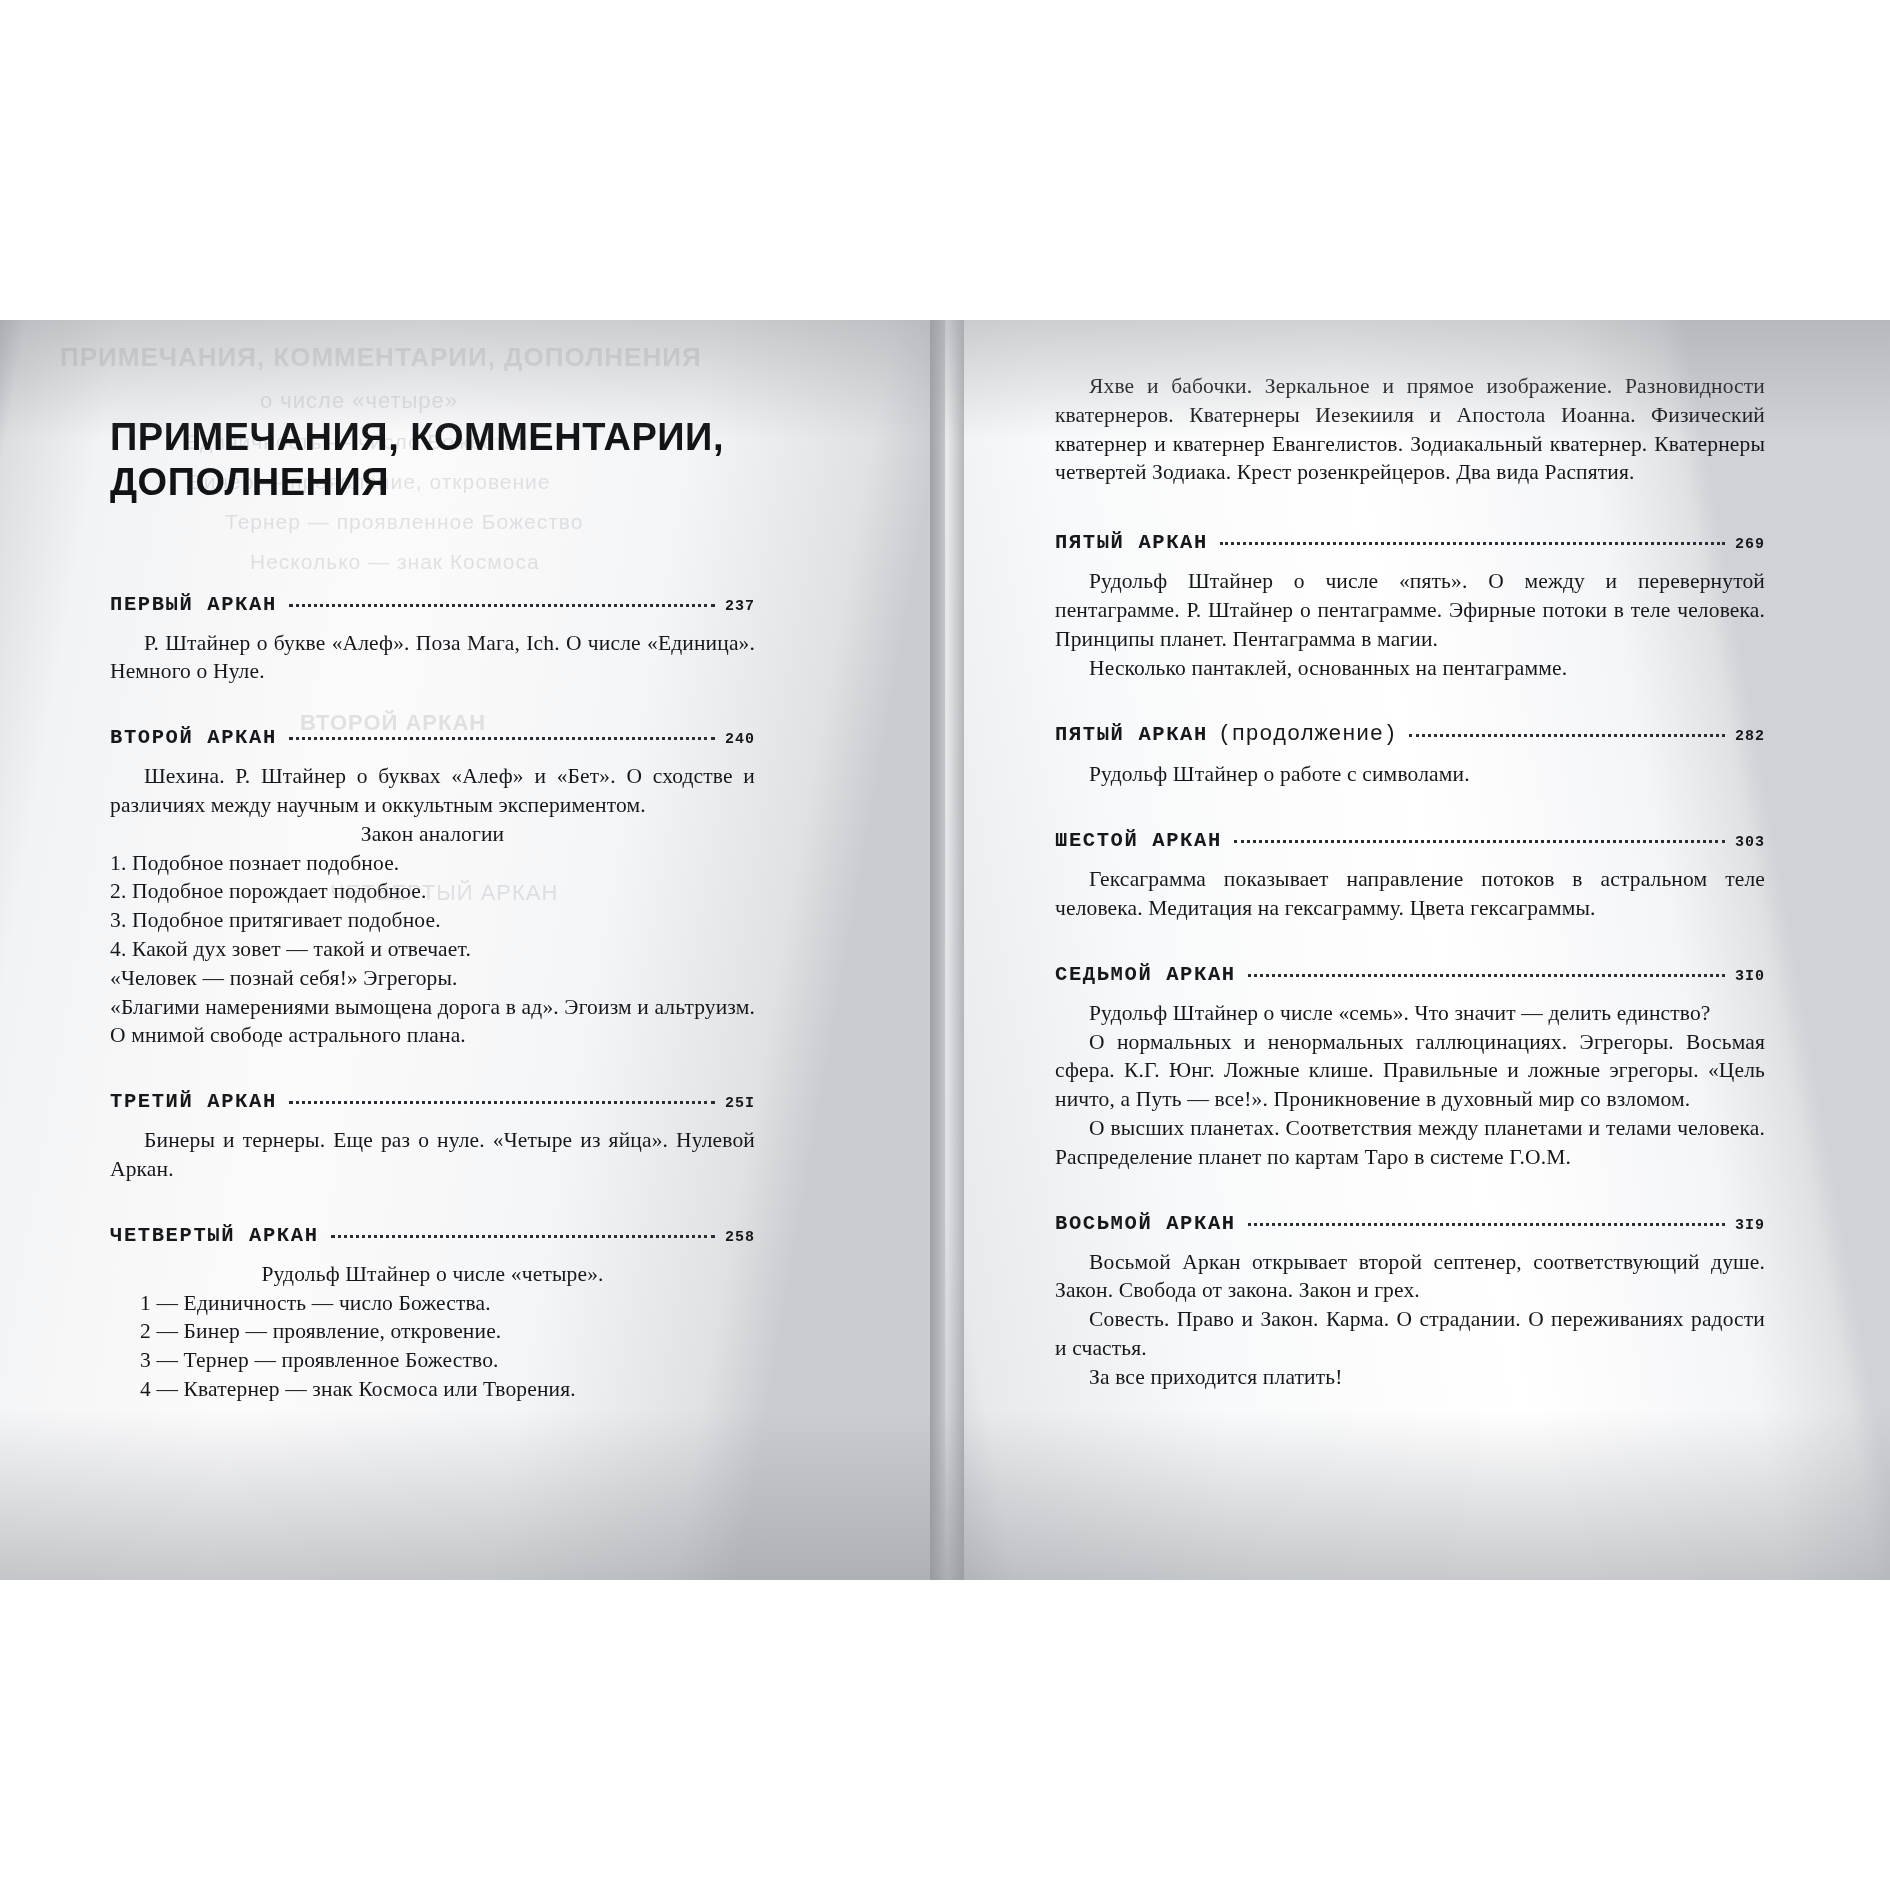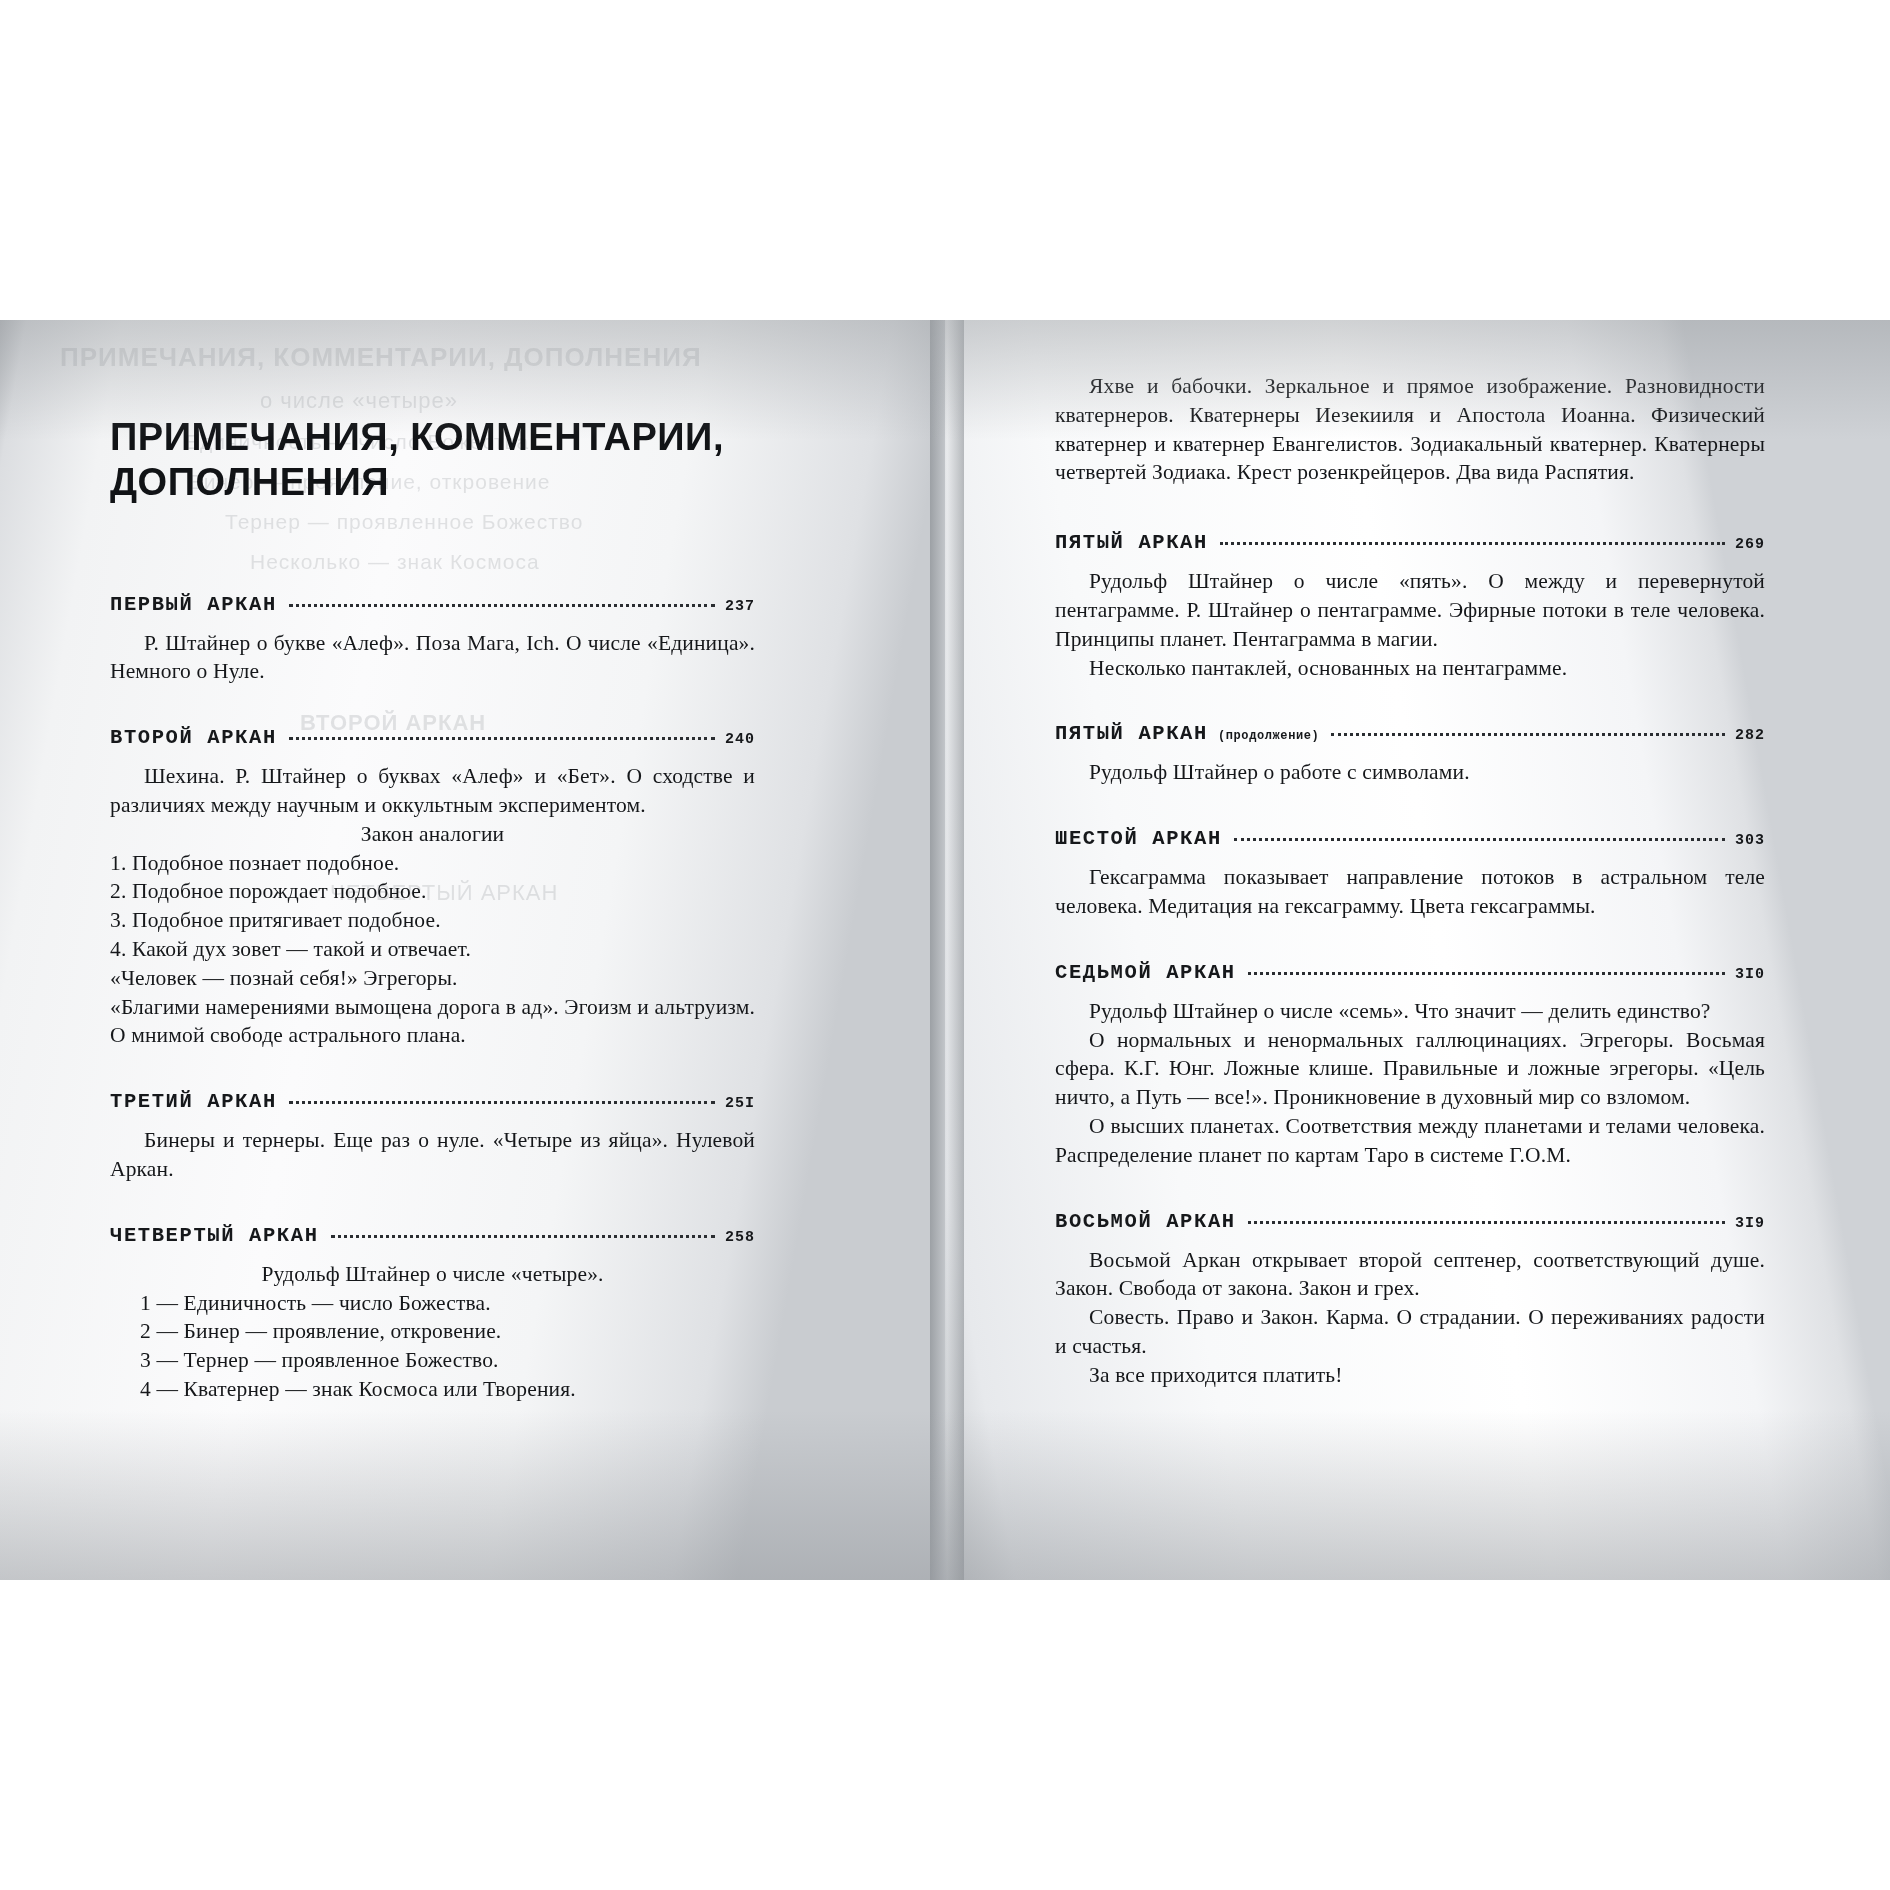--- a/index.html
+++ b/index.html
@@ -90,23 +90,23 @@
     display: flex;
     align-items: baseline;
     font-family: "Liberation Mono", monospace;
     font-weight: bold;
     font-size: 20.5px;
     letter-spacing: 1.6px;
     color: #16181b;
     white-space: nowrap;
   }
   .entry-head .cont {
-    font-weight: bold;
+    font-weight: normal;
     letter-spacing: 0.6px;
-    font-size: 12px;
+    font-size: 22px;
     margin-left: 10px;
   }
   .leader {
     flex: 1 1 auto;
     margin: 0 10px 0 12px;
     position: relative;
     top: -3px;
     border-bottom: 3px dotted #2a2d31;
     height: 10px;
     min-width: 40px;

